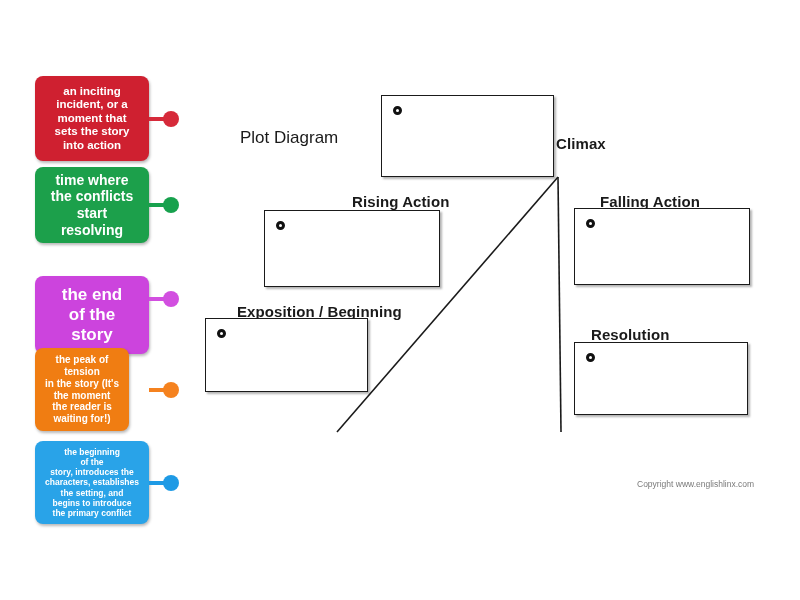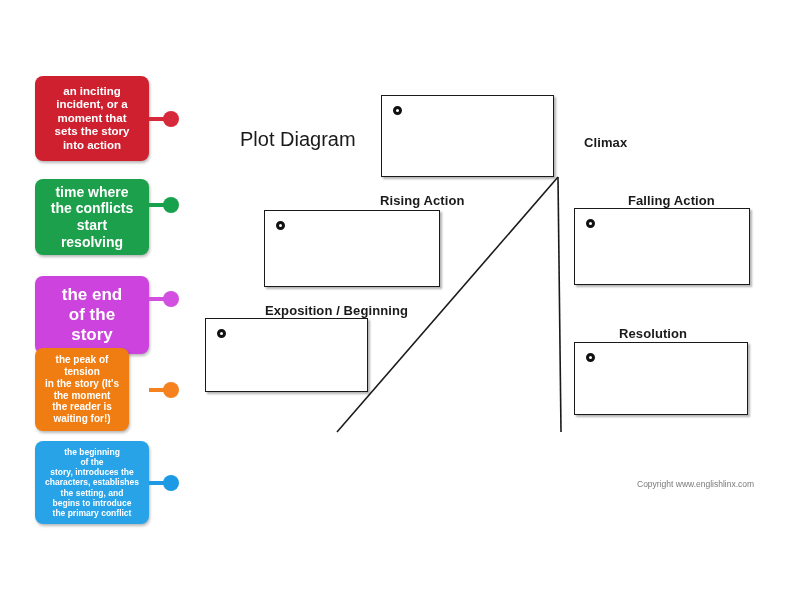--- a/index.html
+++ b/index.html
@@ -63,33 +63,32 @@
     left: 11px;
     top: 10px;
     width: 9px;
     height: 9px;
     border: 3px solid #111111;
     border-radius: 50%;
     box-sizing: border-box;
   }
   .boxlabel {
     position: absolute;
-    font-size: 13px;
+    font-size: 15px;
     font-weight: bold;
     color: #1a1a1a;
     white-space: nowrap;
     letter-spacing: 0.1px;
-    margin-left: 28px;
   }
 
   #plot-title {
     position: absolute;
     left: 240px;
     top: 128px;
-    font-size: 20px;
+    font-size: 17px;
     color: #1a1a1a;
     font-weight: normal;
     white-space: nowrap;
   }
 
   #copyright {
     position: absolute;
     left: 637px;
     top: 479px;
     font-size: 8.5px;
@@ -118,21 +117,21 @@
   </svg>
 
   <div id="callout-layer">
       <div class="callout" style="left: 35px; top: 76px; width: 114px; height: 85px; background: rgb(207, 32, 48); font-size: 11.5px;">an inciting
 incident, or a
 moment that
 sets the story
 into action</div>
       <div class="connector" style="left: 149px; top: 116.5px; width: 16px; background: rgb(214, 42, 58);"></div>
       <div class="knob" style="left: 163px; top: 110.5px; background: rgb(214, 42, 58);"></div>
-      <div class="callout" style="left: 35px; top: 167px; width: 114px; height: 76px; background: rgb(28, 160, 75); font-size: 14px; margin-top: 12px;">time where
+      <div class="callout" style="left: 35px; top: 167px; width: 114px; height: 76px; background: rgb(28, 160, 75); font-size: 14px;">time where
 the conflicts
 start
 resolving</div>
       <div class="connector" style="left: 149px; top: 203px; width: 16px; background: rgb(23, 161, 77);"></div>
       <div class="knob" style="left: 163px; top: 197px; background: rgb(23, 161, 77);"></div>
       <div class="callout" style="left: 35px; top: 260px; width: 114px; height: 78px; background: rgb(204, 68, 221); font-size: 17px; margin-top: 16px;">the end
 of the
 story</div>
       <div class="connector" style="left: 149px; top: 297px; width: 16px; background: rgb(210, 79, 224);"></div>
       <div class="knob" style="left: 163px; top: 291px; background: rgb(210, 79, 224);"></div>

